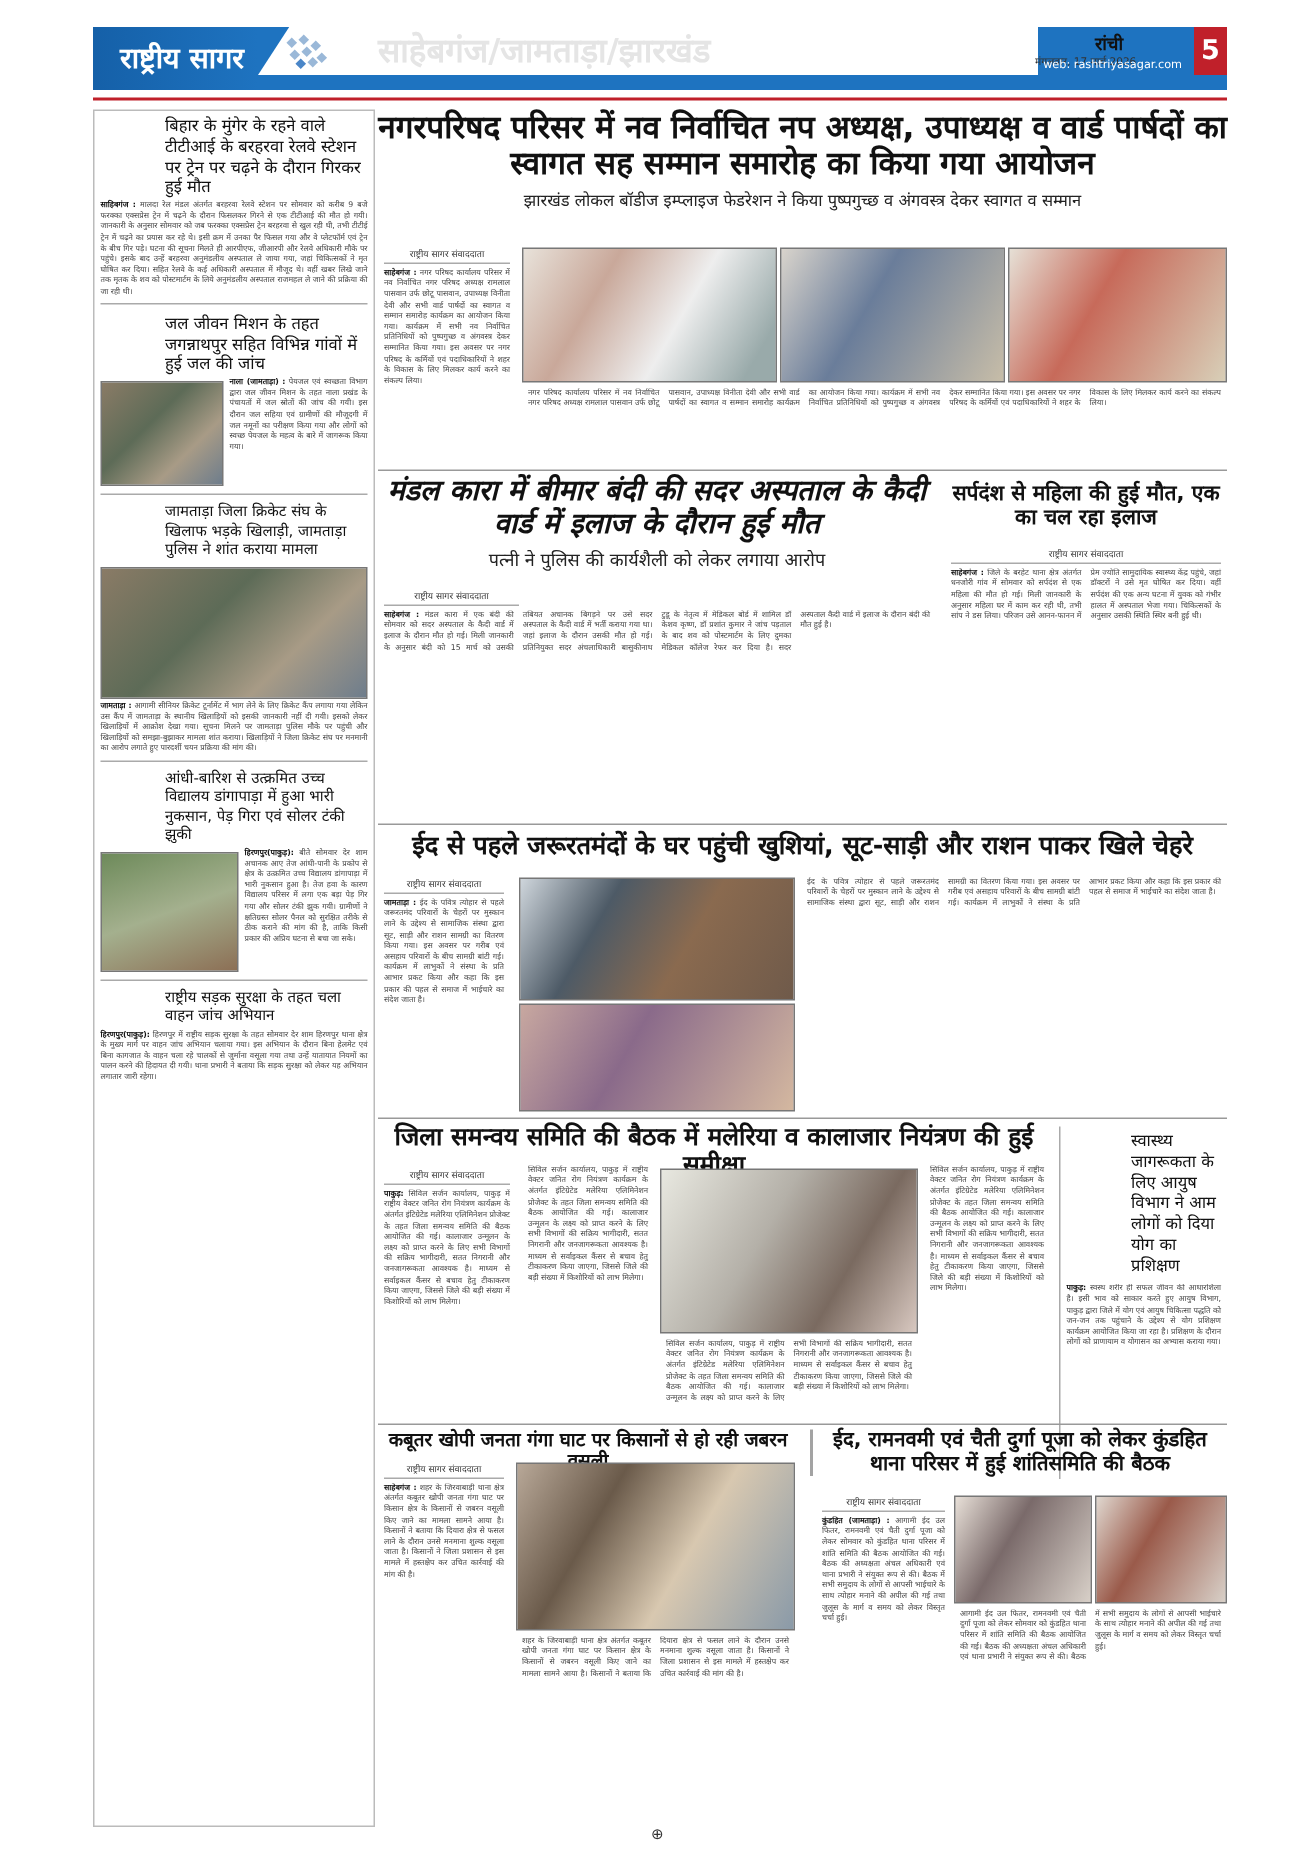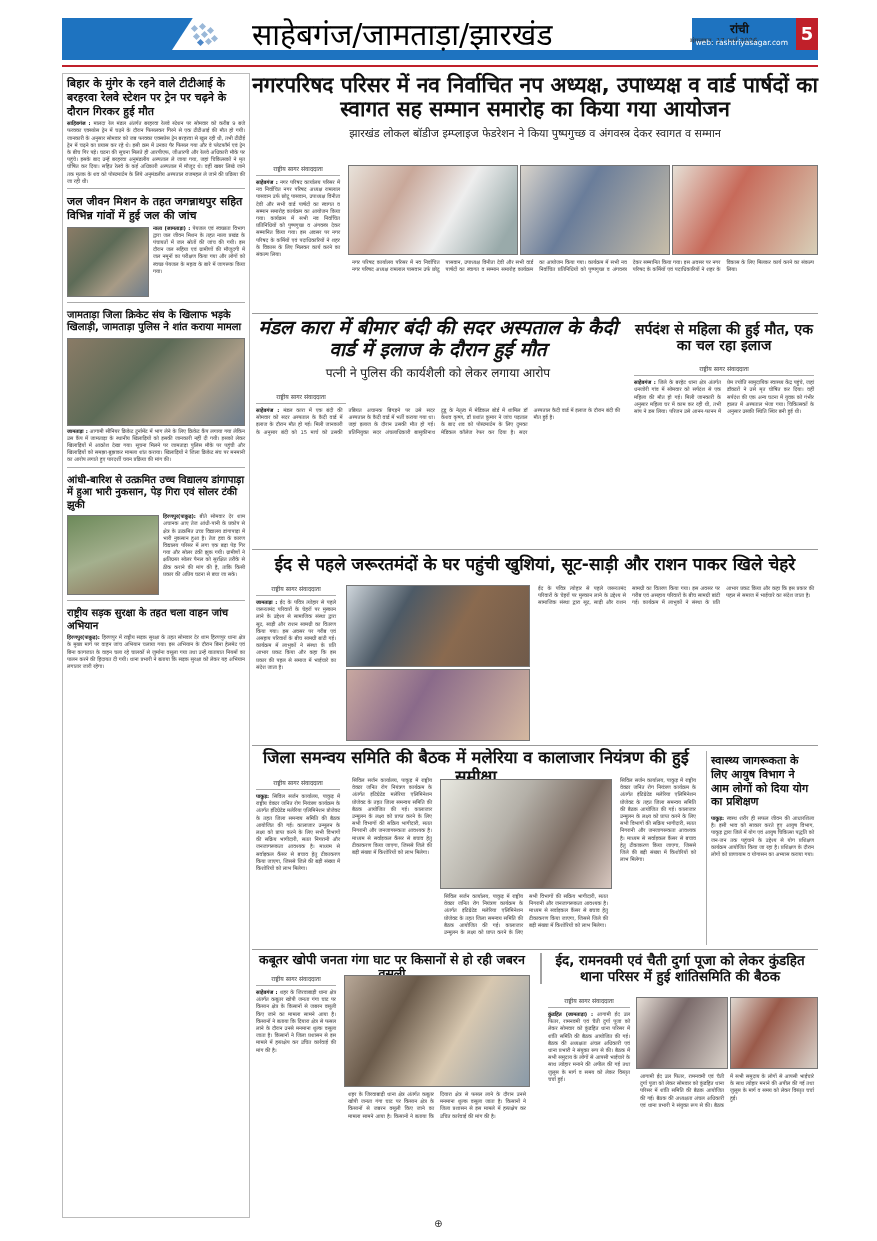--- a/index.html
+++ b/index.html
@@ -5,31 +5,31 @@
   * { box-sizing: border-box; margin: 0; padding: 0; }
   body { width: 877px; height: 1241px; background: #ffffff; font-family: "DejaVu Sans", sans-serif; color: #1a1a1a; position: relative; overflow: hidden; }
   .page { position: absolute; left: 62px; top: 18px; width: 756px; height: 1200px; }
 
   
   .masthead { position: absolute; left: 0; top: 0; width: 756px; height: 42px; background: #1e73c0; }
   .mast-logo { position: absolute; left: 0; top: 0; width: 110px; height: 42px; background: linear-gradient(90deg,#1560a8,#1e73c0); color: #fff; font-weight: bold; font-size: 19px; line-height: 42px; padding-left: 18px; }
   .mast-white { position: absolute; left: 110px; top: 0; width: 520px; height: 32px; background: #fff; clip-path: polygon(4% 0,100% 0,100% 100%,0 100%); }
   .mast-dots { position: absolute; left: 128px; top: 6px; width: 40px; height: 22px; }
   .mast-dots span { position: absolute; width: 5px; height: 5px; background: #9ab8d8; transform: rotate(45deg); }
-  .mast-title { position: absolute; left: 190px; top: 2px; font-size: 30px; font-weight: normal; color: #000000; line-height: 30px; }
+  .mast-title { position: absolute; left: 190px; top: 2px; font-size: 22px; font-weight: bold; color: #e5e5e5; line-height: 30px; }
   .mast-city { position: absolute; left: 668px; top: 2px; font-size: 12px; font-weight: bold; color:#111; }
   .mast-date { position: absolute; left: 628px; top: 18px; font-size: 7px; color:#333; }
   .mast-web { position: absolute; right: 30px; top: 20px; font-size: 7.5px; color: #fff; font-weight: normal; }
   .mast-pageno { position: absolute; right: 0; top: 0; width: 22px; height: 32px; background: #c0202a; color: #fff; font-weight: bold; font-size: 18px; text-align: center; line-height: 32px; }
   .mast-rule { position: absolute; left: 0; top: 47px; width: 756px; height: 2px; background: #c0202a; }
 
   
   .left-col { position: absolute; left: 0; top: 55px; width: 188px; height: 1145px; border: 1px solid #bbb; }
   .dc-header { height: 24px; border-left: 5px solid #1e73c0; border-bottom: 2px solid #c0202a; text-align: center; font-size: 12px; font-weight: bold; line-height: 22px; background: #f7f7f7; }
-  .lh { font-weight: bold; color: #111; padding: 3px 4px 2px; line-height: 1.25; }
+  .lh { font-weight: normal; color: #111; padding: 3px 4px 2px; line-height: 1.25; margin-left: 43px; }
   .lh.lg { font-size: 11px; }
   .lh.md { font-size: 10px; }
   .txt { font-size: 5.2px; line-height: 7.2px; color: #444; padding: 0 4px; text-align: justify; }
   .txt b { color: #111; }
   .photo { background: linear-gradient(135deg,#8a7b66,#5d6b57 40%,#a89b86 70%,#6e7d8c); border: 1px solid #777; }
   .flex { display: flex; }
   .sep { border-top: 1px solid #aaa; margin: 3px 4px; }
 
   
   .main { position: absolute; left: 190px; top: 55px; width: 566px; }
@@ -39,20 +39,21 @@
   .abs { position: absolute; }
   .hr { position: absolute; height: 1px; background: #999; }
   .footer-mark { position: absolute; left: 372px; top: 1200px; font-size: 10px; color: #333; }
 </style>
 </head>
 <body>
 
 <div class="page">
 
   <div class="masthead">
+    <div class="mast-logo">राष्ट्रीय सागर</div>
     <div class="mast-white"></div>
     <div class="mast-dots">
       <span style="left:2px;top:2px"></span>
         <span style="left:10px;top:0"></span>
         <span style="left:18px;top:4px"></span>
       <span style="left:4px;top:10px"></span>
         <span style="left:12px;top:8px"></span>
         <span style="left:22px;top:12px"></span>
       <span style="left:8px;top:16px;background:#4a86c8"></span>
         <span style="left:16px;top:15px"></span>

